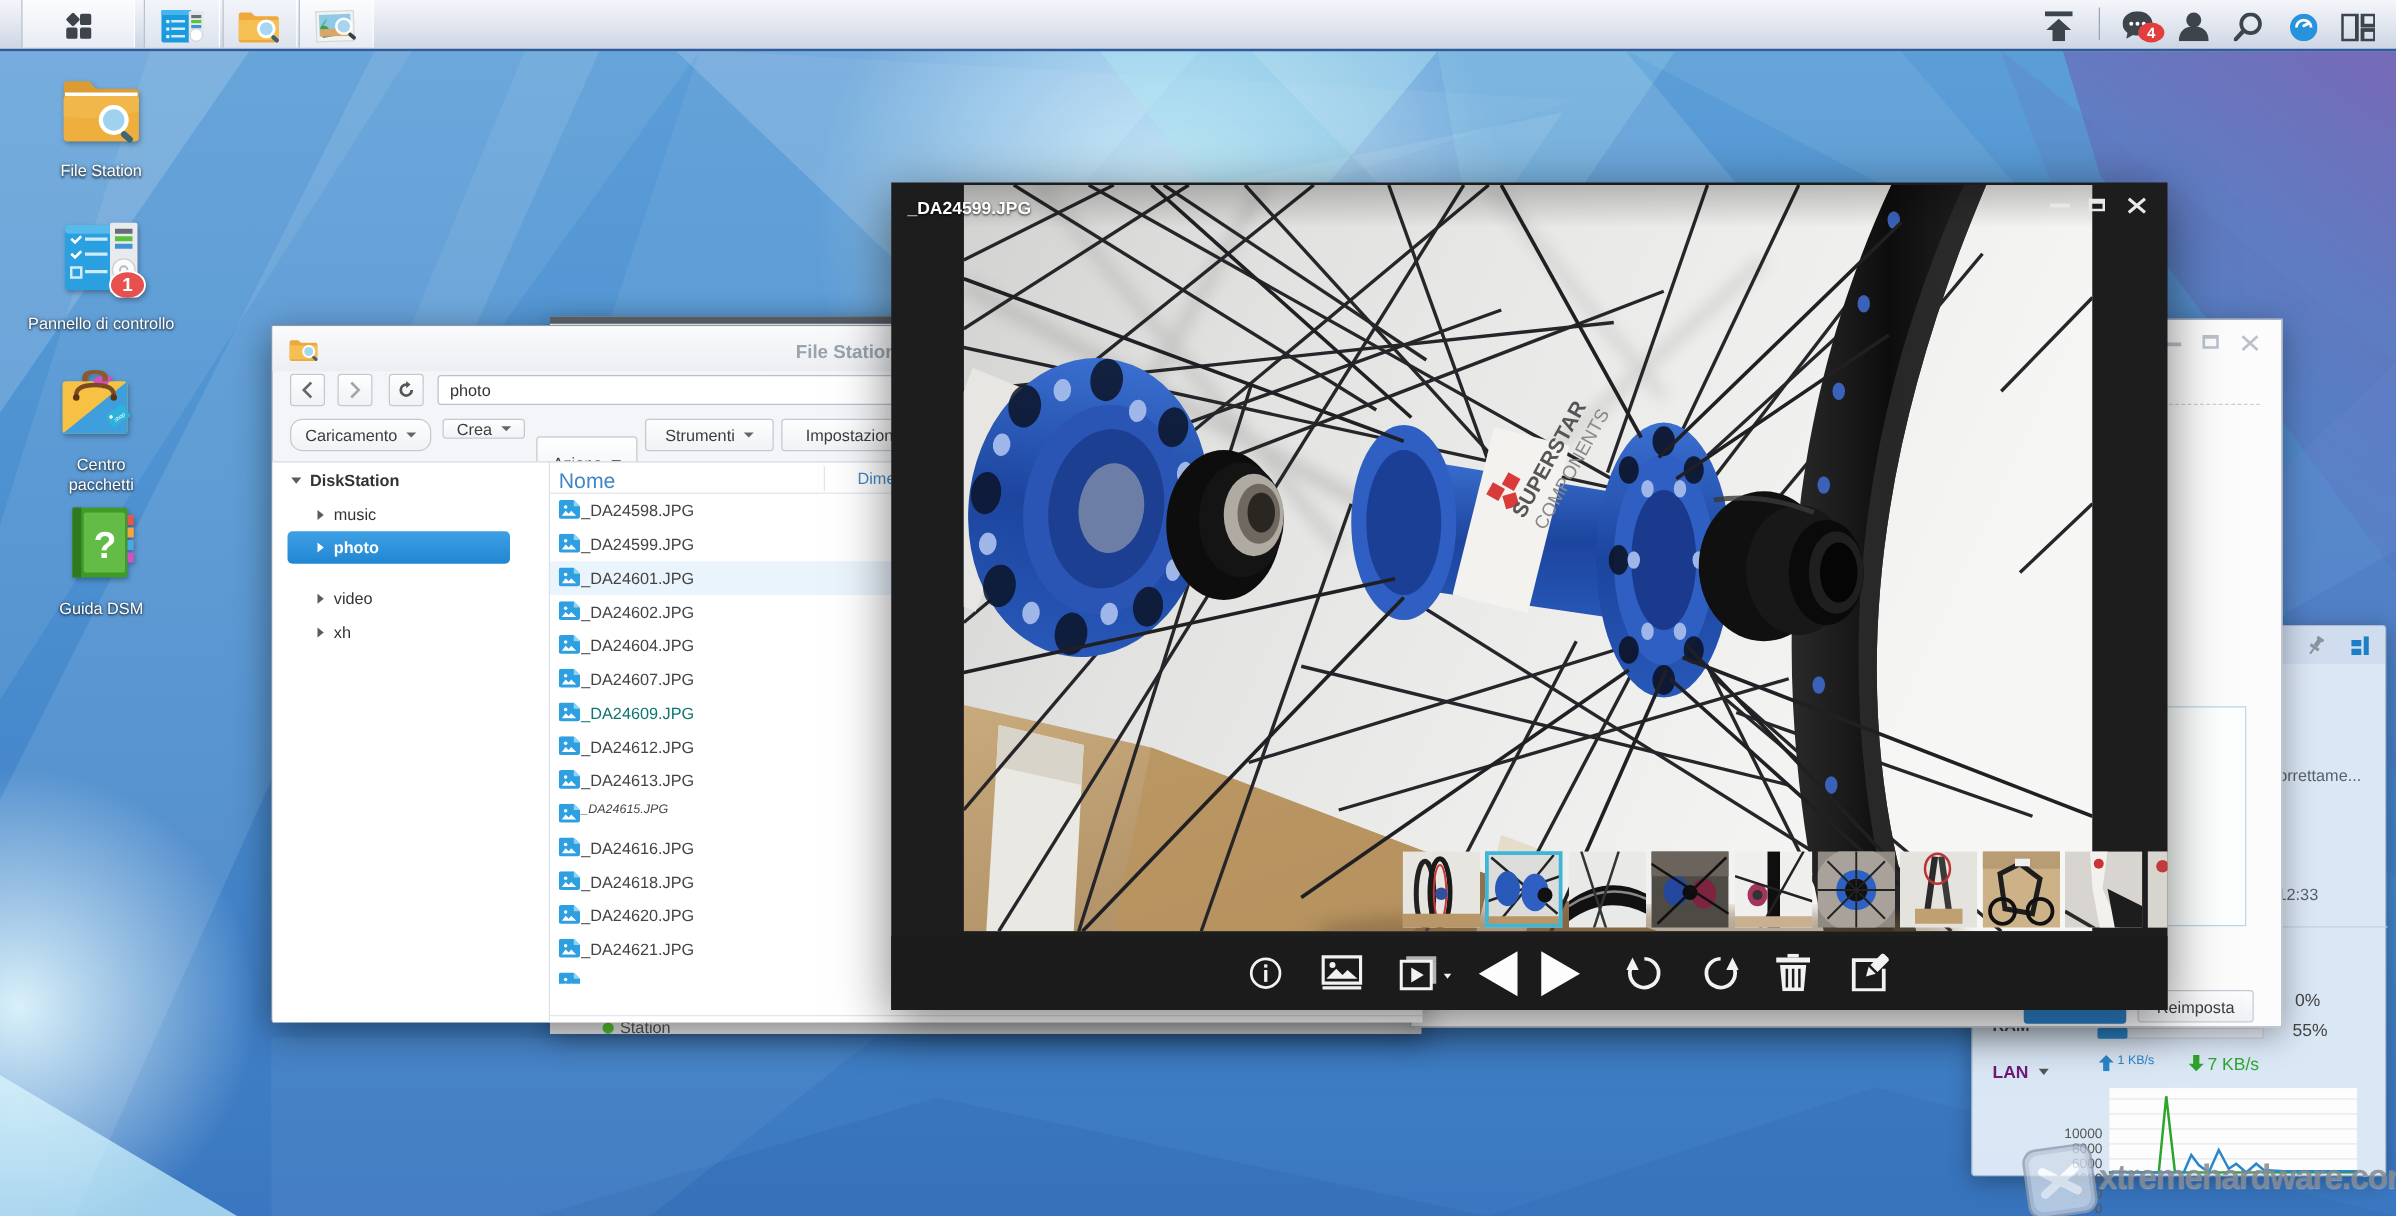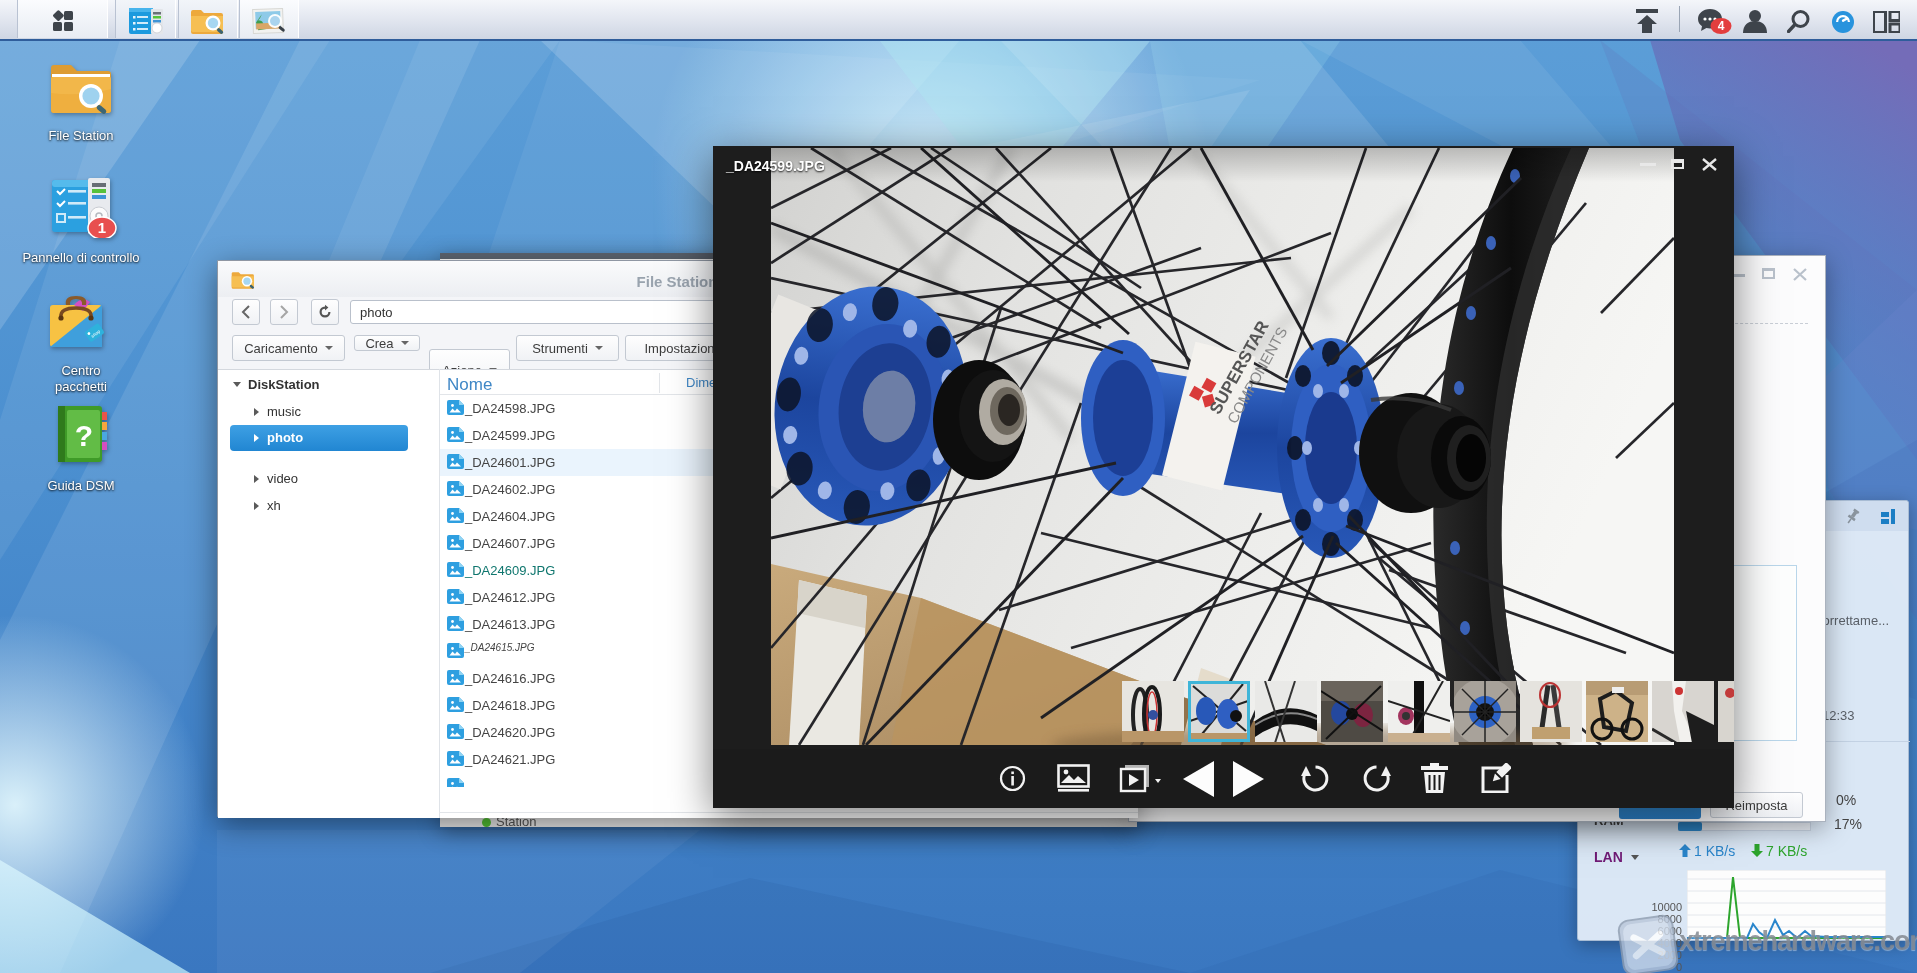--- a/index.html
+++ b/index.html
@@ -192,21 +192,21 @@
       </div>
     <div class="fsbtn" style="left:93px;top:38px;width:28px;height:26px;">
       <svg width="16" height="16" viewBox="0 0 16 16">
           <path d="M13.5 8 A5.5 5.5 0 1 1 8 2.5 l0-1.8 3.4 2.9 -3.4 2.9 0-1.8 A3.3 3.3 0 1 0 11.3 8 z" fill="#555"></path>
         </svg>
     </div>
     <div class="abs" style="left:132px;top:39px;width:582px;height:24px;background:#fff;border:1px solid #b9c0cb;border-radius:3px;">
       <span style="position:absolute;left:9px;top:4px;font-size:13px;color:#333;">photo</span>
     </div>
 
-    <div class="fsbtn" style="left:14px;top:74px;width:113px;height:26px;">Caricamento<span class="caret"></span></div>
+    <div class="fsbtn" style="left:14px;top:74px;width:113px;height:26px;border-radius:10px;">Caricamento<span class="caret"></span></div>
     <div class="fsbtn" style="left:136px;top:74px;width:66px;height:16px;">Crea<span class="caret"></span></div>
     <div class="fsbtn" style="left:211px;top:88px;width:81px;height:42px;">Azione<span class="caret"></span></div>
     <div class="fsbtn" style="left:298px;top:74px;width:103px;height:26px;">Strumenti<span class="caret"></span></div>
     <div class="fsbtn" style="left:407px;top:74px;width:112px;height:26px;">Impostazioni</div>
 
     <div class="abs" style="left:0;top:108px;width:920px;height:449px;background:#fff;border-top:1px solid #d4d8de;"></div>
     <div class="abs" style="left:221px;top:108px;width:1px;height:449px;background:#dfe3e8;"></div>
 
     <div class="abs" style="left:15px;top:110px;width:200px;font-size:13px;color:#333;">
       <div style="padding:6px 0;font-weight:bold;"><span class="tri-d" style="margin-right:7px;position:relative;top:-2px;"></span>DiskStation</div>
@@ -394,27 +394,27 @@
     <div class="abs" style="left:10px;top:112px;width:301px;font-size:13px;color:#5a6068;text-align:right;white-space:nowrap;overflow:hidden;">l'accesso diretto non funziona correttame...</div>
     <div class="abs" style="left:244px;top:207px;font-size:13px;color:#5a6068;">12:33</div>
     <div class="abs" style="left:0px;top:240px;width:332px;border-top:1px solid #c3d2e4;"></div>
 
     <div class="abs" style="left:16px;top:292px;font-size:13px;font-weight:bold;color:#444;">CPU</div>
     <div class="abs" style="left:100px;top:295px;width:133px;height:9px;background:#e9eef6;border:1px solid #c8d4e4;"></div>
     <div class="abs" style="left:258px;top:291px;font-size:14px;color:#444;">0%</div>
     <div class="abs" style="left:16px;top:312px;font-size:13px;font-weight:bold;color:#444;">RAM</div>
     <div class="abs" style="left:100px;top:321px;width:133px;height:9px;background:#e9eef6;border:1px solid #c8d4e4;"></div>
     <div class="abs" style="left:100px;top:321px;width:24px;height:9px;background:#2e8bd0;border-radius:2px;"></div>
-    <div class="abs" style="left:256px;top:315px;font-size:14px;color:#444;">17%</div>
+    <div class="abs" style="left:256px;top:315px;font-size:14px;color:#444;">55%</div>
 
     <div class="abs" style="left:16px;top:348px;font-size:14px;font-weight:bold;color:#701a75;">LAN <span style="display:inline-block;width:0;height:0;border-left:4px solid transparent;border-right:4px solid transparent;border-top:5px solid #555;margin-left:4px;position:relative;top:-2px;"></span></div>
     <svg class="abs" style="left:101px;top:343px;" width="12" height="13" viewBox="0 0 12 13">
         <polygon points="6,0 12,6 8.5,6 8.5,13 3.5,13 3.5,6 0,6" fill="#2a86cc"></polygon>
       </svg>
-    <div class="abs" style="left:116px;top:342px;font-size:14px;color:#2a86cc;">1 KB/s</div>
+    <div class="abs" style="left:116px;top:342px;font-size:10px;color:#2a86cc;">1 KB/s</div>
     <svg class="abs" style="left:173px;top:343px;" width="12" height="13" viewBox="0 0 12 13">
         <polygon points="6,13 12,7 8.5,7 8.5,0 3.5,0 3.5,7 0,7" fill="#2da52d"></polygon>
       </svg>
     <div class="abs" style="left:188px;top:342px;font-size:14px;color:#2da52d;">7 KB/s</div>
 
     <div class="abs" style="left:68px;top:372px;font-size:11px;color:#555;text-align:right;width:36px;line-height:12.1px;margin-top:28px;">10000<br>8000<br>6000<br>4000<br>2000<br>0</div>
     <svg class="abs" style="left:109px;top:369px;" width="199" height="69" viewBox="0 0 199 69">
       <rect width="199" height="69" fill="#fdfdfd" stroke="#dfe3e8" stroke-width="1"></rect>
       <g stroke="#e4e7ec" stroke-width="1">
         <line x1="0" y1="9" x2="199" y2="9"></line>

